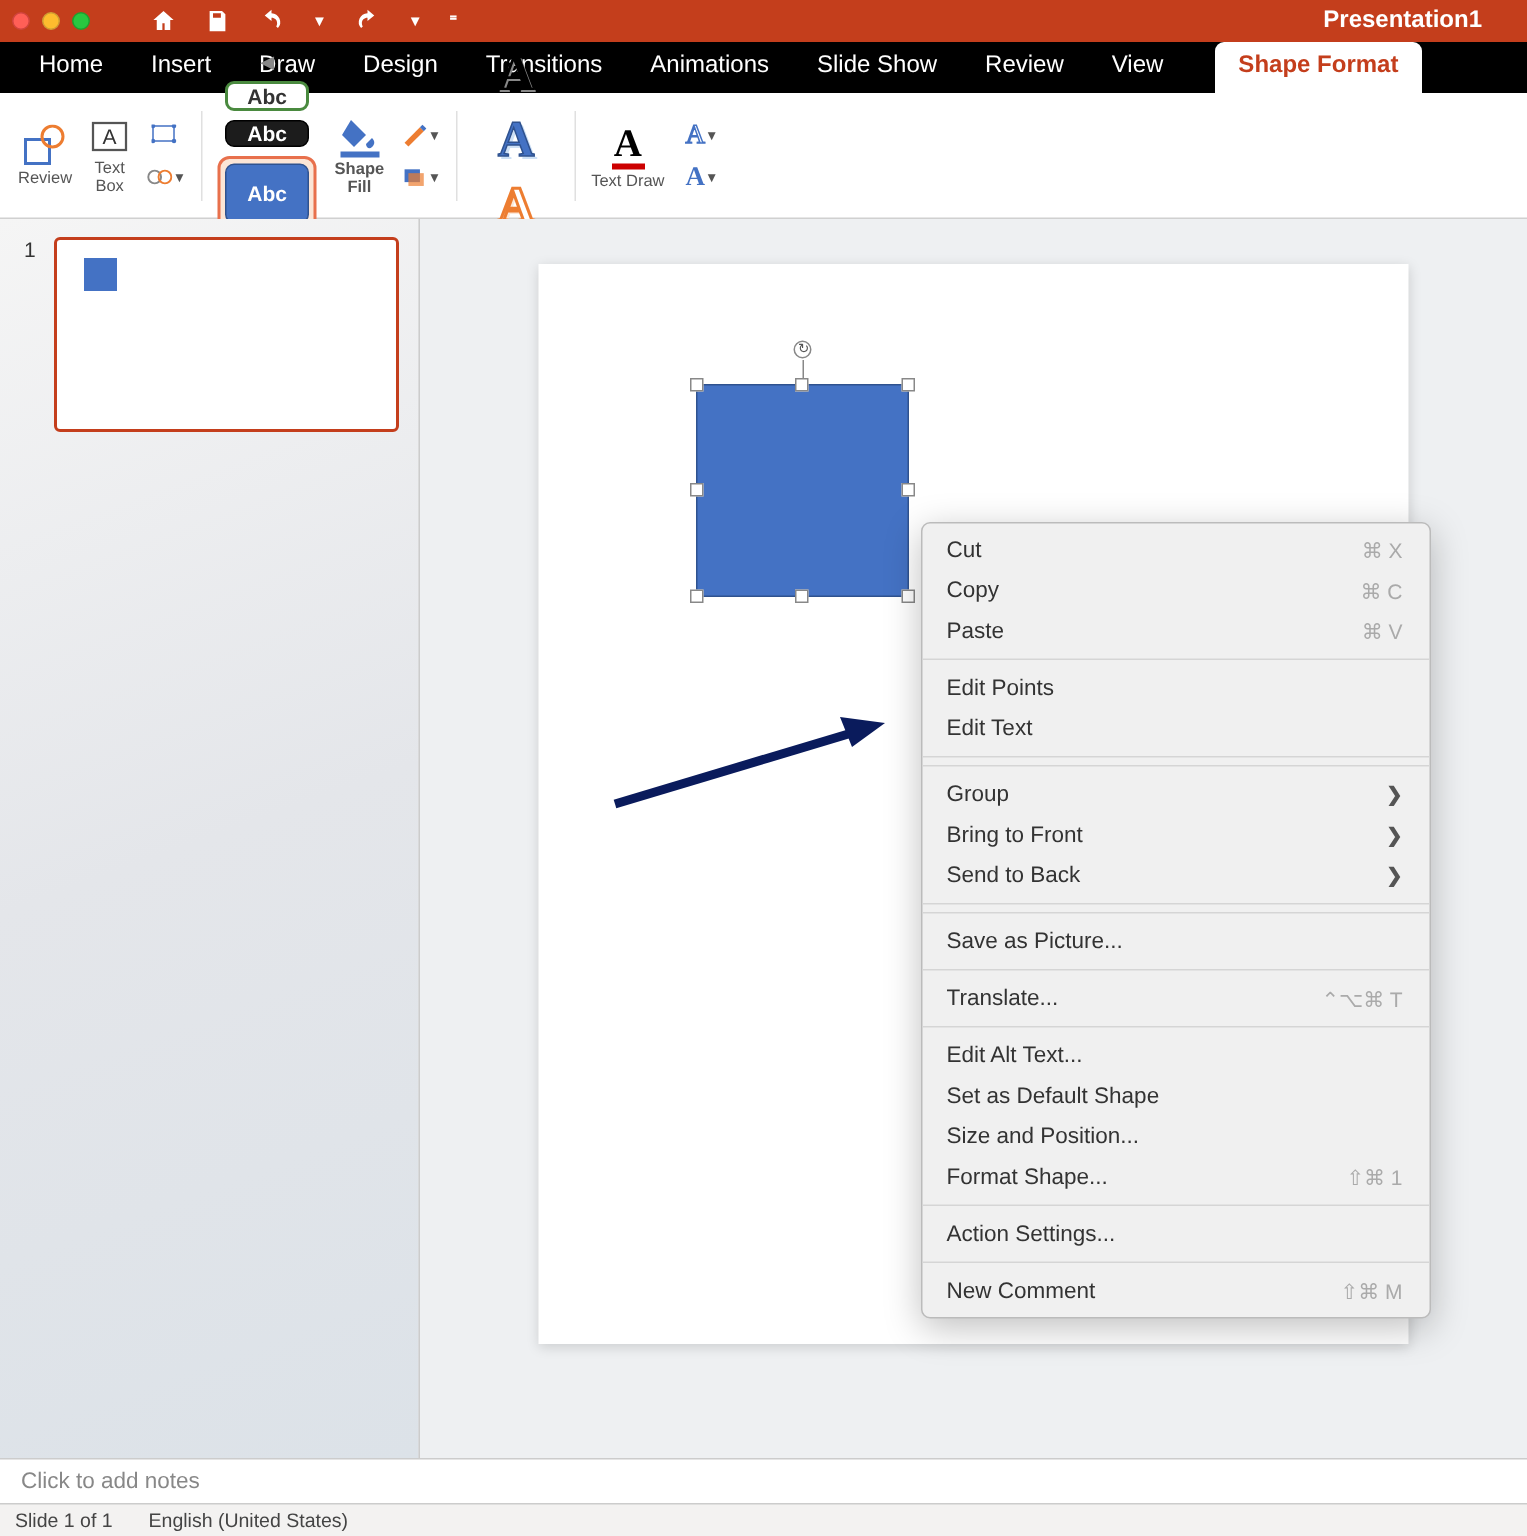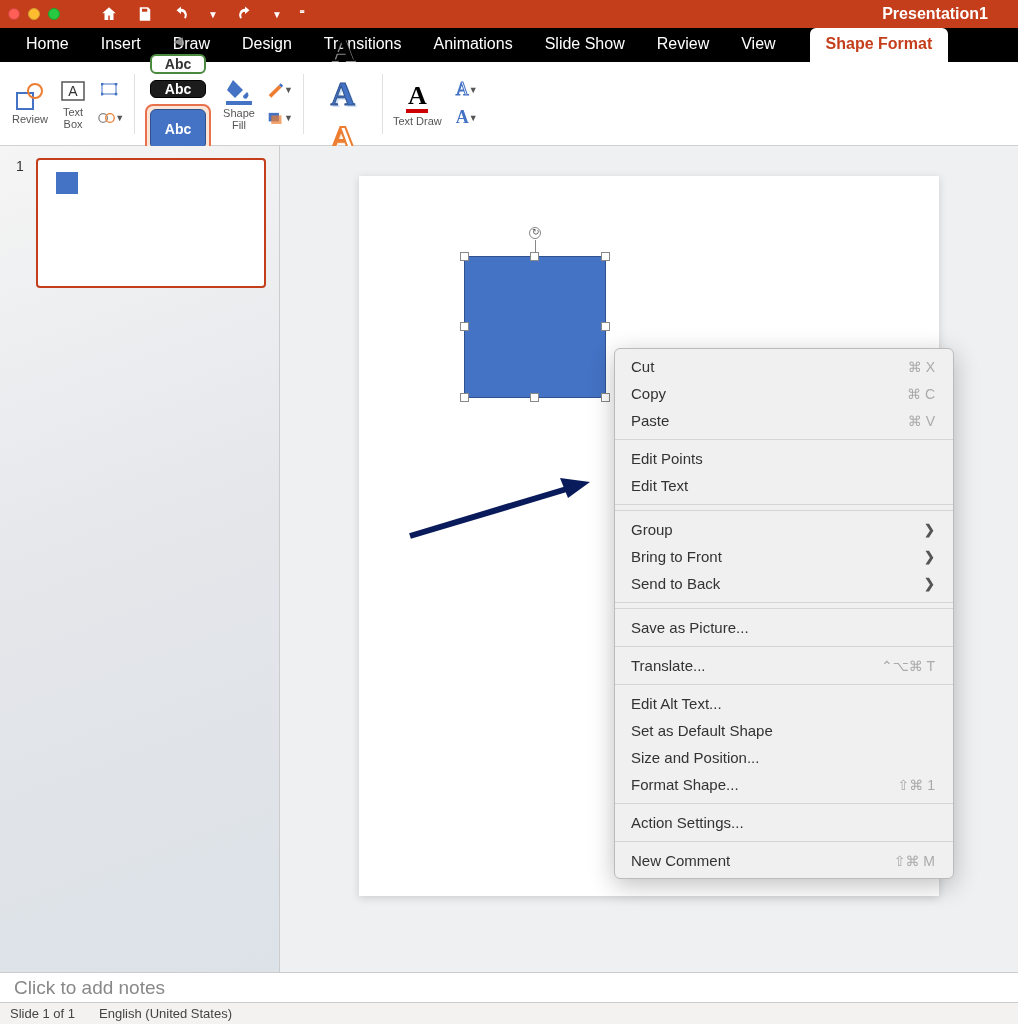--- a/index.html
+++ b/index.html
@@ -48,21 +48,21 @@
 .handle { position: absolute; width: 9px; height: 9px; background: #fff; border: 1px solid #888; }
 .h-tl { top: -5px; left: -5px; } .h-tr { top: -5px; right: -5px; } .h-bl { bottom: -5px; left: -5px; } .h-br { bottom: -5px; right: -5px; }
 .h-t { top: -5px; left: 50%; margin-left: -5px; } .h-b { bottom: -5px; left: 50%; margin-left: -5px; }
 .h-l { left: -5px; top: 50%; margin-top: -5px; } .h-r { right: -5px; top: 50%; margin-top: -5px; }
 .rot { position: absolute; top: -30px; left: 50%; margin-left: -6px; width: 12px; height: 12px; border: 1px solid #888; border-radius: 50%; background: #fff; }
 .rot::after { content: ""; position: absolute; top: 12px; left: 5px; width: 1px; height: 12px; background: #888; }
 .rot::before { content: "↻"; font-size: 9px; position: absolute; top: -1px; left: 2px; color: #555; }
 
 .arrow-annot { position: absolute; top: 476px; left: 400px; width: 190px; height: 70px; pointer-events: none; }
 
-.notes { height: 30px; background: #fff; border-top: 1px solid #ccc; display: flex; align-items: center; padding: 0 14px; font-size: 19px; color: #888; }
+.notes { height: 30px; background: #fff; border-top: 1px solid #ccc; display: flex; align-items: center; padding: 0 14px; font-size: 15px; color: #888; }
 
 .statusbar { height: 22px; background: #f3f2f1; border-top: 1px solid #ccc; display: flex; align-items: center; padding: 0 10px; font-size: 13px; color: #444; gap: 24px; }
 
 .context-menu { position: absolute; top: 348px; left: 614px; width: 340px; background: #f0f0f0; border: 1px solid #bbb; border-radius: 6px; box-shadow: 0 6px 24px rgba(0,0,0,0.25); padding: 4px 0; font-size: 15px; color: #333; }
 .context-menu .item { display: flex; justify-content: space-between; align-items: center; padding: 5px 18px 5px 16px; cursor: default; }
 .context-menu .shortcut { color: #aaa; font-size: 14px; }
 .context-menu .sep { height: 1px; background: #d5d5d5; margin: 5px 0; }
 .context-menu .chev { color: #555; font-size: 13px; font-weight: 700; }
 
 .icon-col { display: flex; flex-direction: column; gap: 2px; align-items: center; }
@@ -152,21 +152,21 @@
         <div class="style-btn style-blue">Abc</div>
       </div>
     <div class="nav-arrow">▶</div>
   </div>
   <div class="ribbon-group">
     <svg width="28" height="24" viewBox="0 0 28 24">
         <path d="M8 4l10 10-8 8-8-8z" fill="#4472c4"></path>
         <path d="M22 16c2 2 2 4 0 6s-4 0-4-2z" fill="#4472c4"></path>
       </svg>
     <div style="width:26px;height:4px;background:#4472c4;margin-top:1px;"></div>
-    <div class="label" style="white-space:pre-line;">Shape
+    <div class="label" style="white-space:pre-line;font-weight:bold;">Shape
 Fill</div>
   </div>
   <div class="ribbon-group icon-col" style="gap:4px;">
     <div class="tiny-btn">
       <svg width="20" height="16" viewBox="0 0 20 16">
           <path d="M2 14L14 2l3 3L5 17z" fill="#ed7d31"></path>
           <path d="M14 2l3 3 2-2-3-3z" fill="#4472c4"></path>
         </svg>
         <span style="font-size:9px;">▼</span>
     </div>

